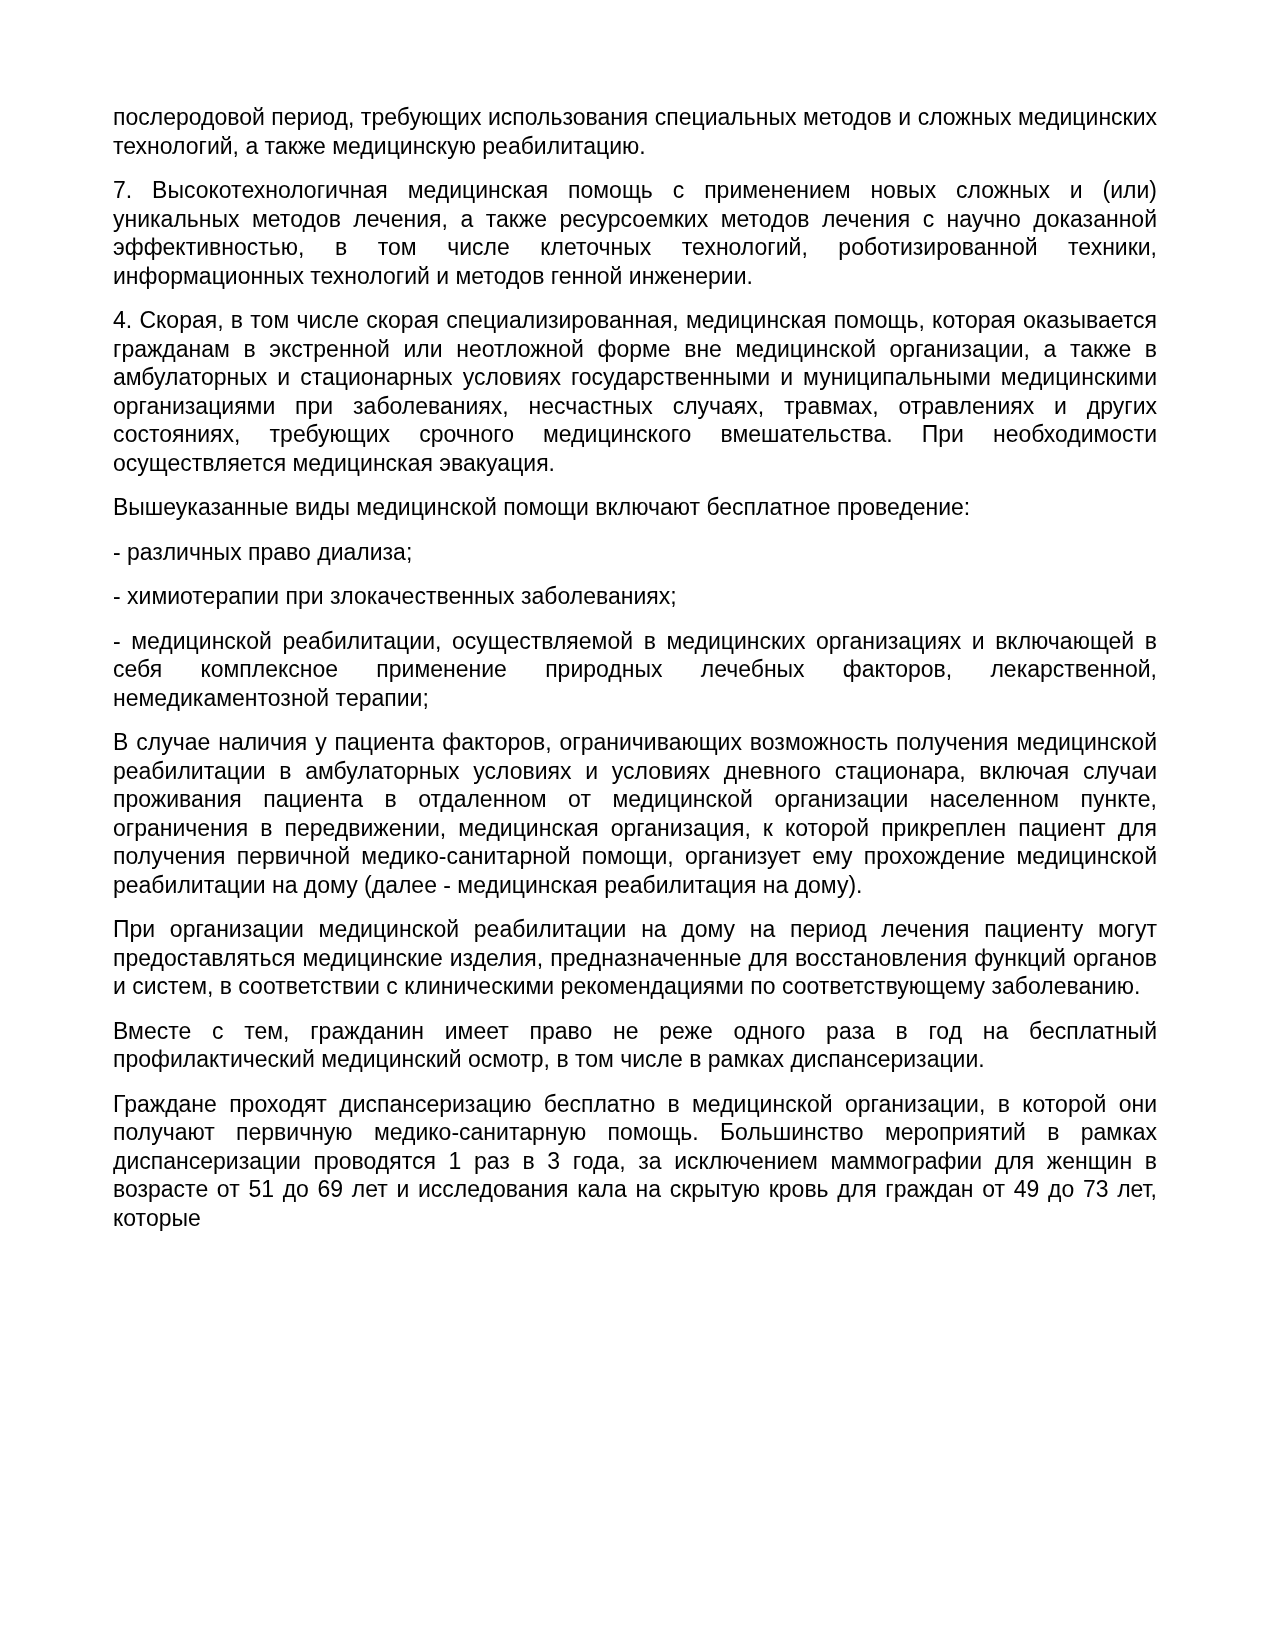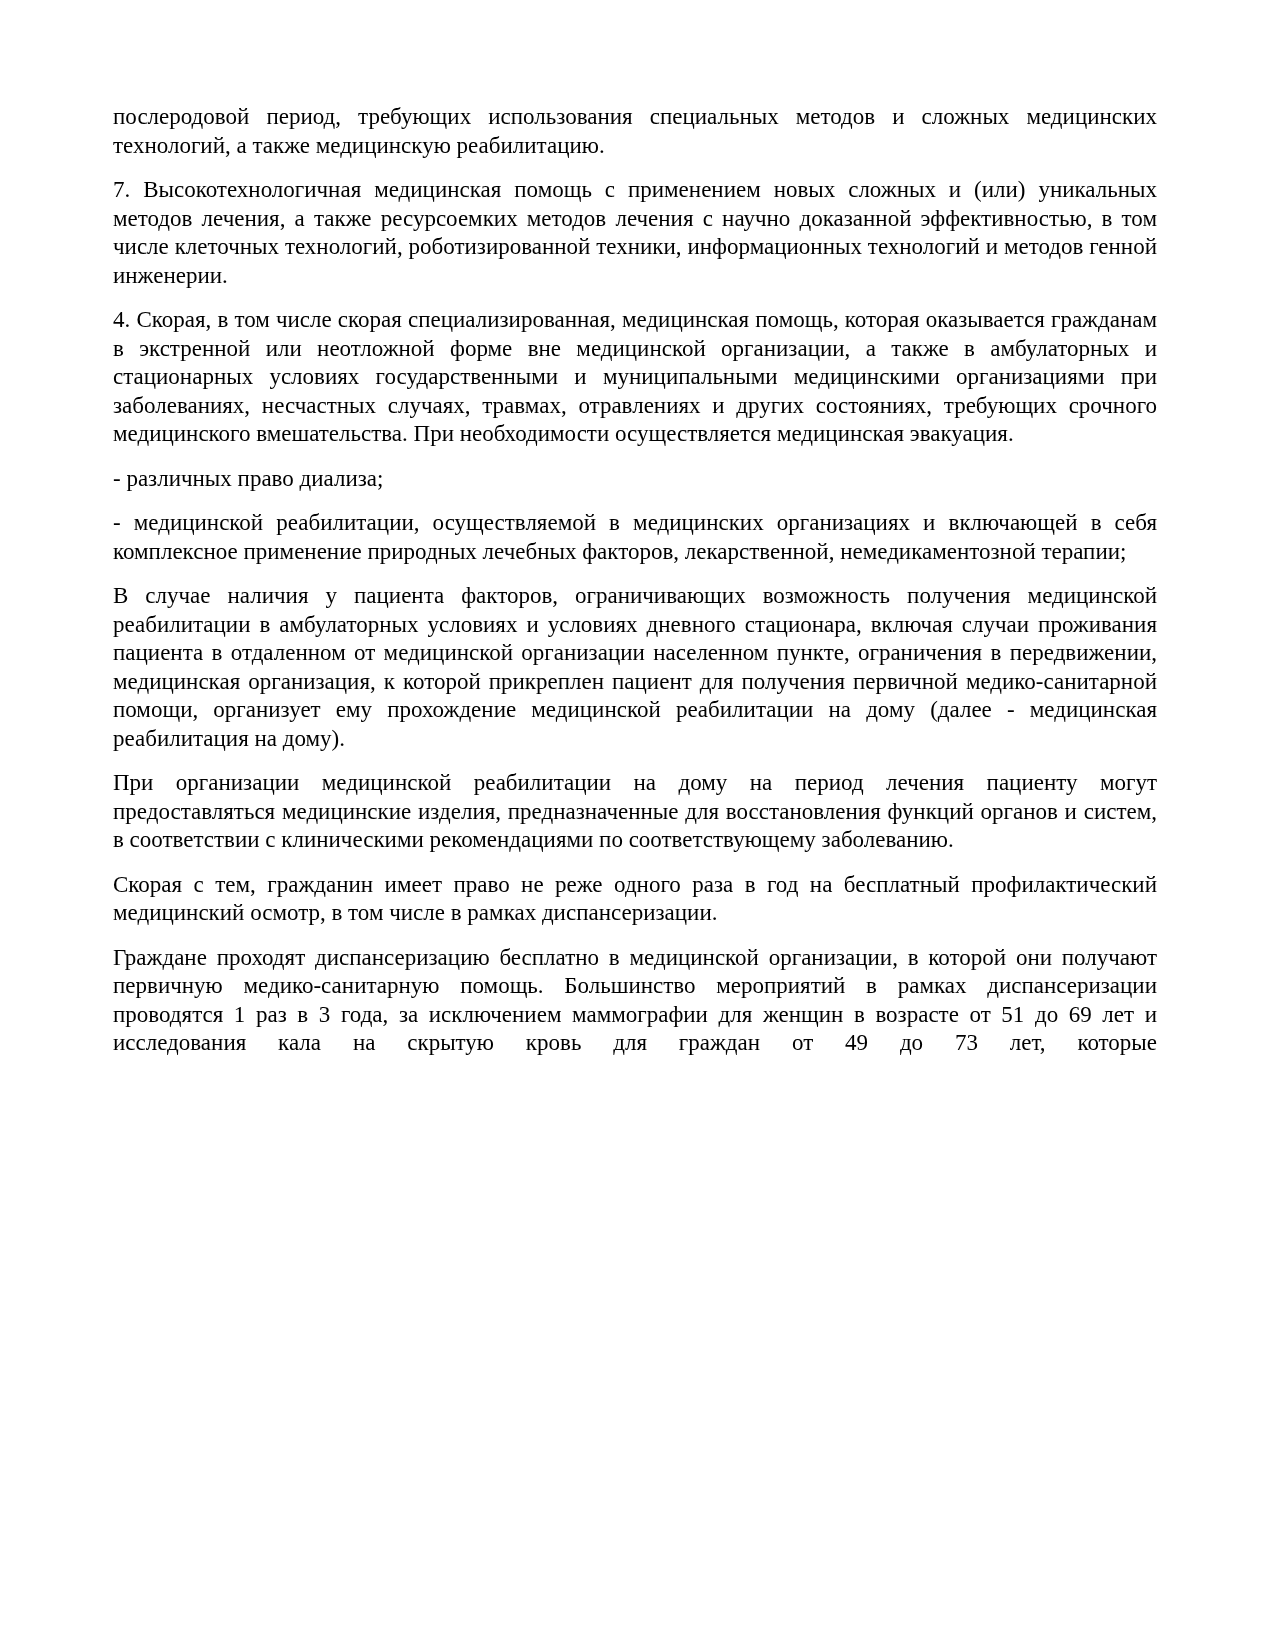--- a/index.html
+++ b/index.html
@@ -9,21 +9,21 @@
   }
   .page {
     position: relative;
     width: 1275px;
     height: 1650px;
     margin: 0 auto;
     background: #ffffff;
     box-sizing: border-box;
     padding: 103px 118px 0 113px;
     overflow: hidden;
-    font-family: Liberation Serif, serif;
+    font-family: Liberation Sans, sans-serif;
     font-size: 23px;
     line-height: 28.5px;
     color: #000000;
   }
   .para {
     margin: 0 0 16px 0;
     text-align: justify;
     text-justify: inter-word;
   }
   
@@ -31,19 +31,21 @@
     text-align-last: justify;
   }
 </style>
 </head>
 <body>
 
 <div class="page">
   <p class="para">послеродовой период, требующих использования специальных методов и сложных медицинских технологий, а также медицинскую реабилитацию.</p>
   <p class="para">7. Высокотехнологичная медицинская помощь с применением новых сложных и (или) уникальных методов лечения, а также ресурсоемких методов лечения с научно доказанной эффективностью, в том числе клеточных технологий, роботизированной техники, информационных технологий и методов генной инженерии.</p>
   <p class="para">4. Скорая, в том числе скорая специализированная, медицинская помощь, которая оказывается гражданам в экстренной или неотложной форме вне медицинской организации, а также в амбулаторных и стационарных условиях государственными и муниципальными медицинскими организациями при заболеваниях, несчастных случаях, травмах, отравлениях и других состояниях, требующих срочного медицинского вмешательства. При необходимости осуществляется медицинская эвакуация.</p>
+  <p class="para">Вышеуказанные виды медицинской помощи включают бесплатное проведение:</p>
   <p class="para">- различных право диализа;</p>
+  <p class="para">- химиотерапии при злокачественных заболеваниях;</p>
   <p class="para">- медицинской реабилитации, осуществляемой в медицинских организациях и включающей в себя комплексное применение природных лечебных факторов, лекарственной, немедикаментозной терапии;</p>
   <p class="para">В случае наличия у пациента факторов, ограничивающих возможность получения медицинской реабилитации в амбулаторных условиях и условиях дневного стационара, включая случаи проживания пациента в отдаленном от медицинской организации населенном пункте, ограничения в передвижении, медицинская организация, к которой прикреплен пациент для получения первичной медико-санитарной помощи, организует ему прохождение медицинской реабилитации на дому (далее - медицинская реабилитация на дому).</p>
   <p class="para">При организации медицинской реабилитации на дому на период лечения пациенту могут предоставляться медицинские изделия, предназначенные для восстановления функций органов и систем, в соответствии с клиническими рекомендациями по соответствующему заболеванию.</p>
-  <p class="para">Скорая с тем, гражданин имеет право не реже одного раза в год на бесплатный профилактический медицинский осмотр, в том числе в рамках диспансеризации.</p>
+  <p class="para">Вместе с тем, гражданин имеет право не реже одного раза в год на бесплатный профилактический медицинский осмотр, в том числе в рамках диспансеризации.</p>
   <p class="para continues">Граждане проходят диспансеризацию бесплатно в медицинской организации, в которой они получают первичную медико-санитарную помощь. Большинство мероприятий в рамках диспансеризации проводятся 1 раз в 3 года, за исключением маммографии для женщин в возрасте от 51 до 69 лет и исследования кала на скрытую кровь для граждан от 49 до 73 лет, которые</p>
 </div>
 
 </body></html>

